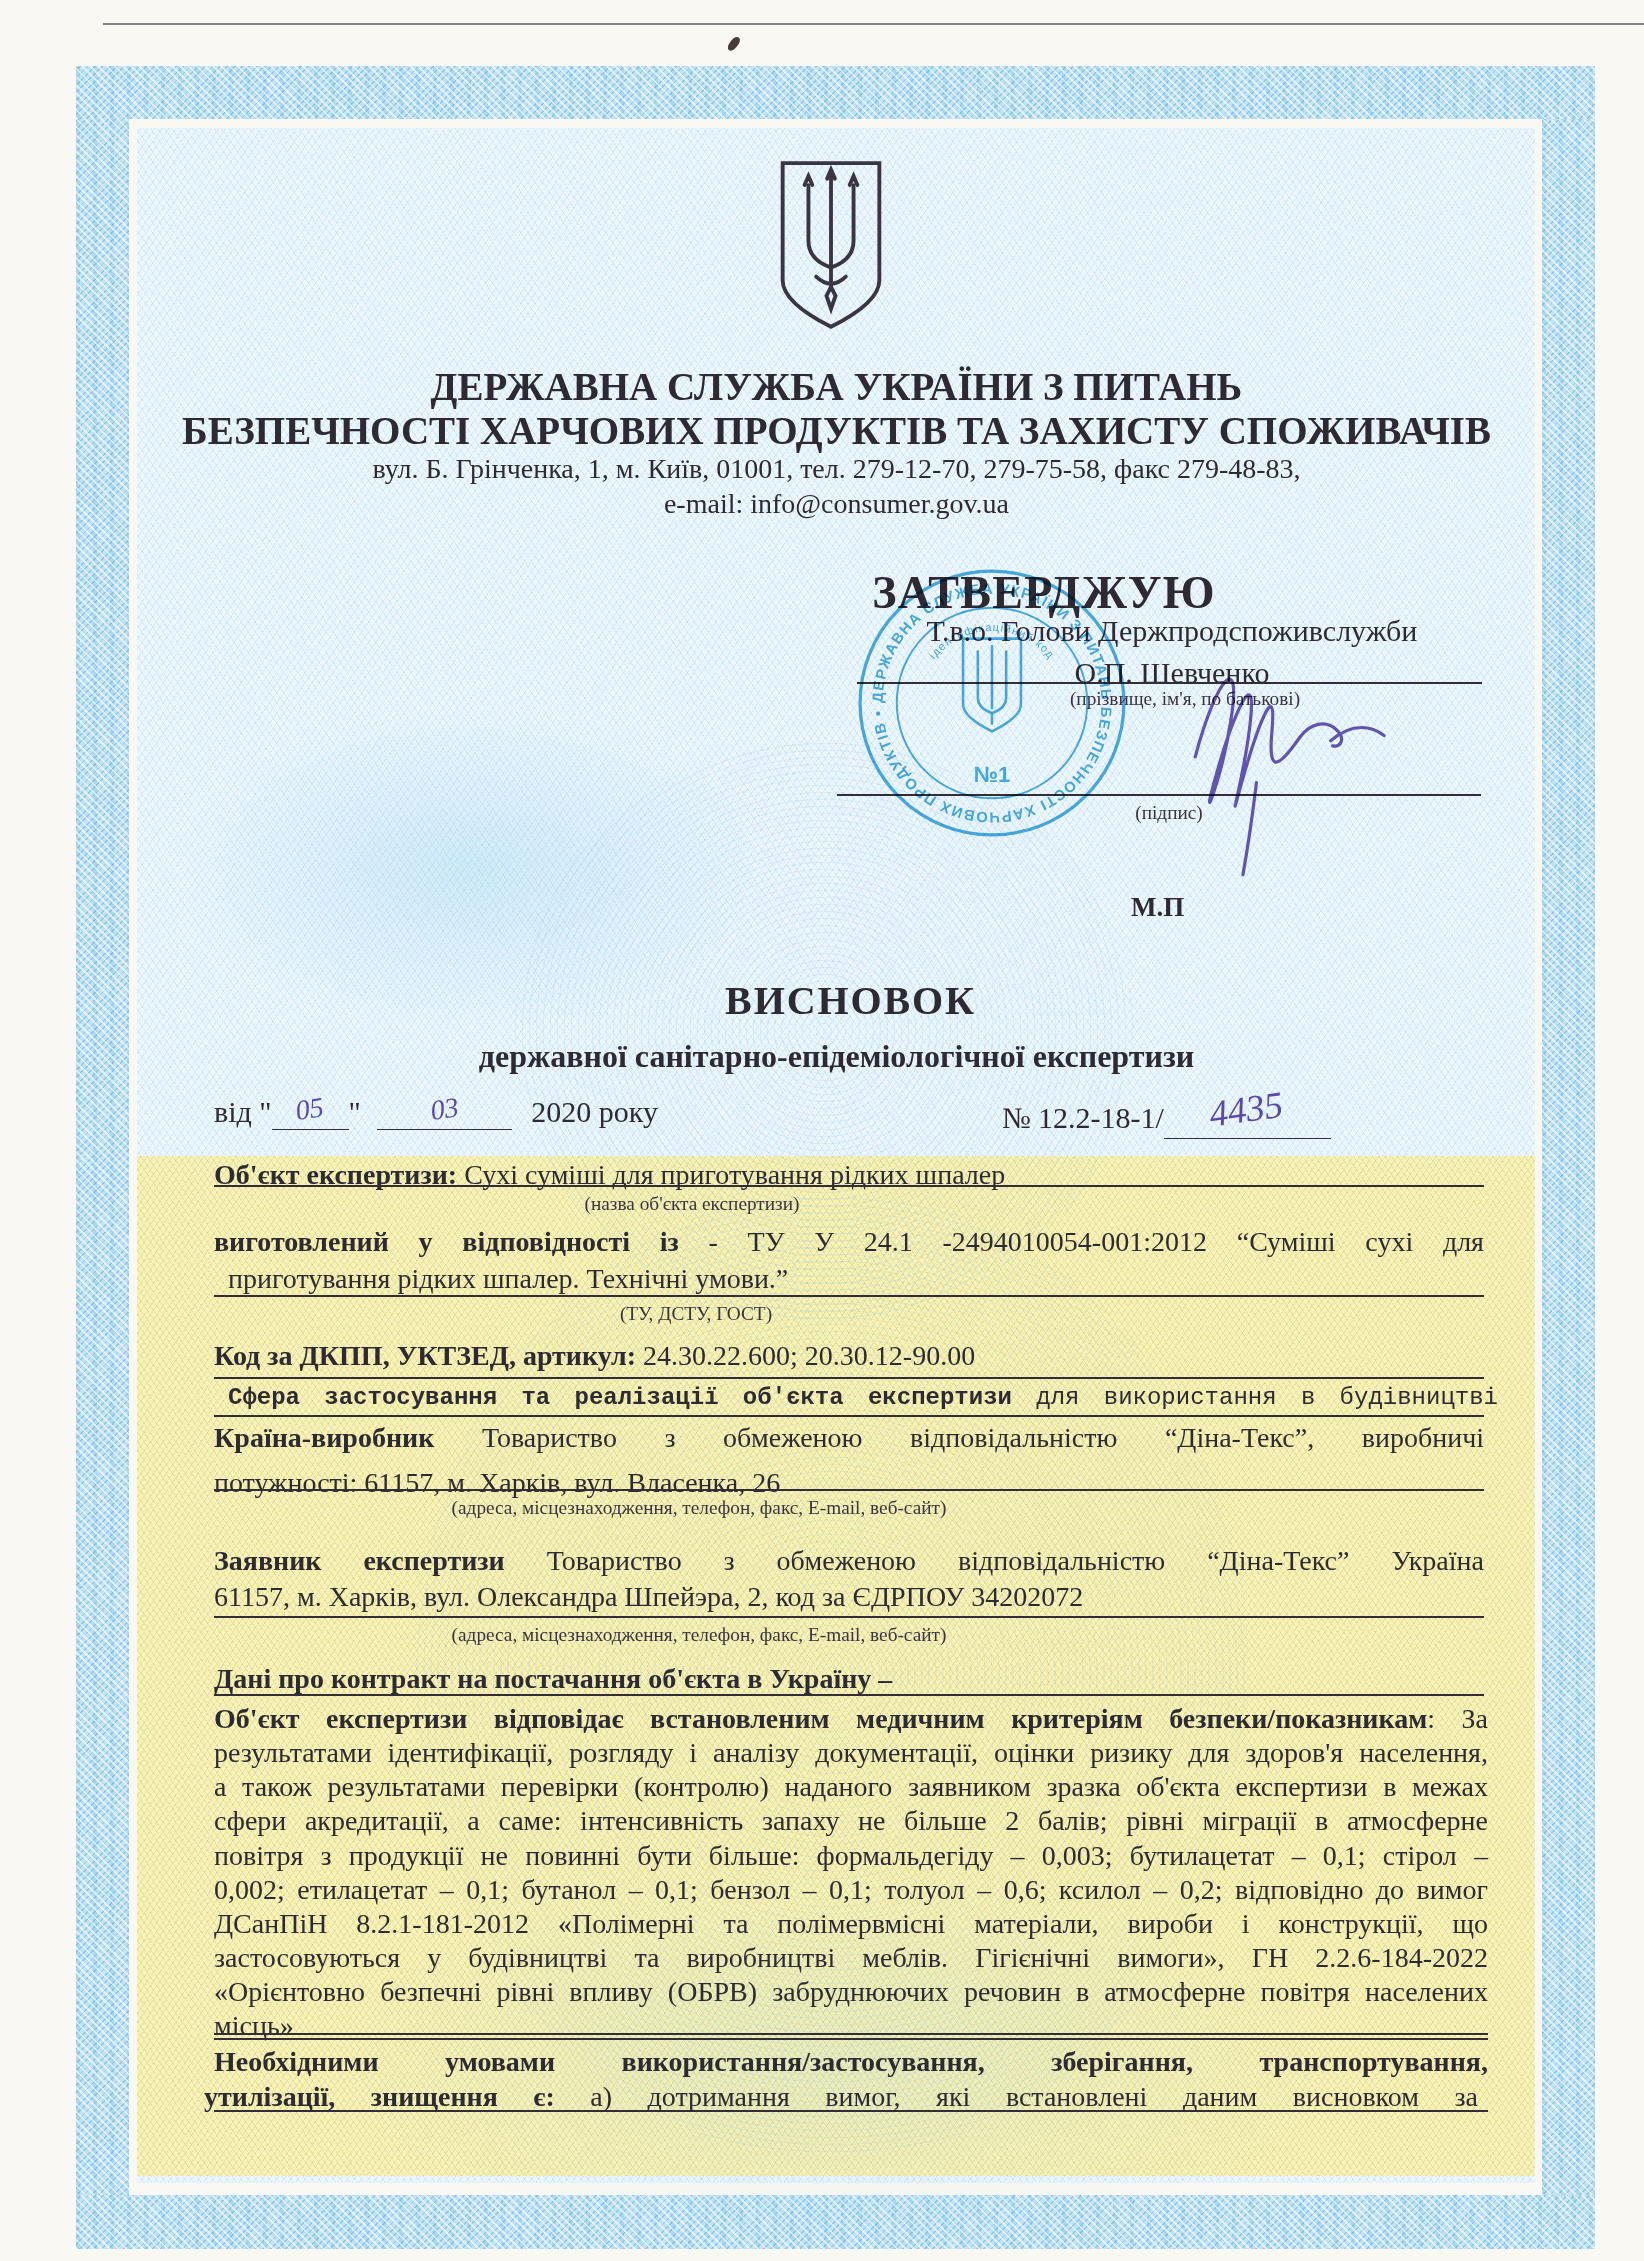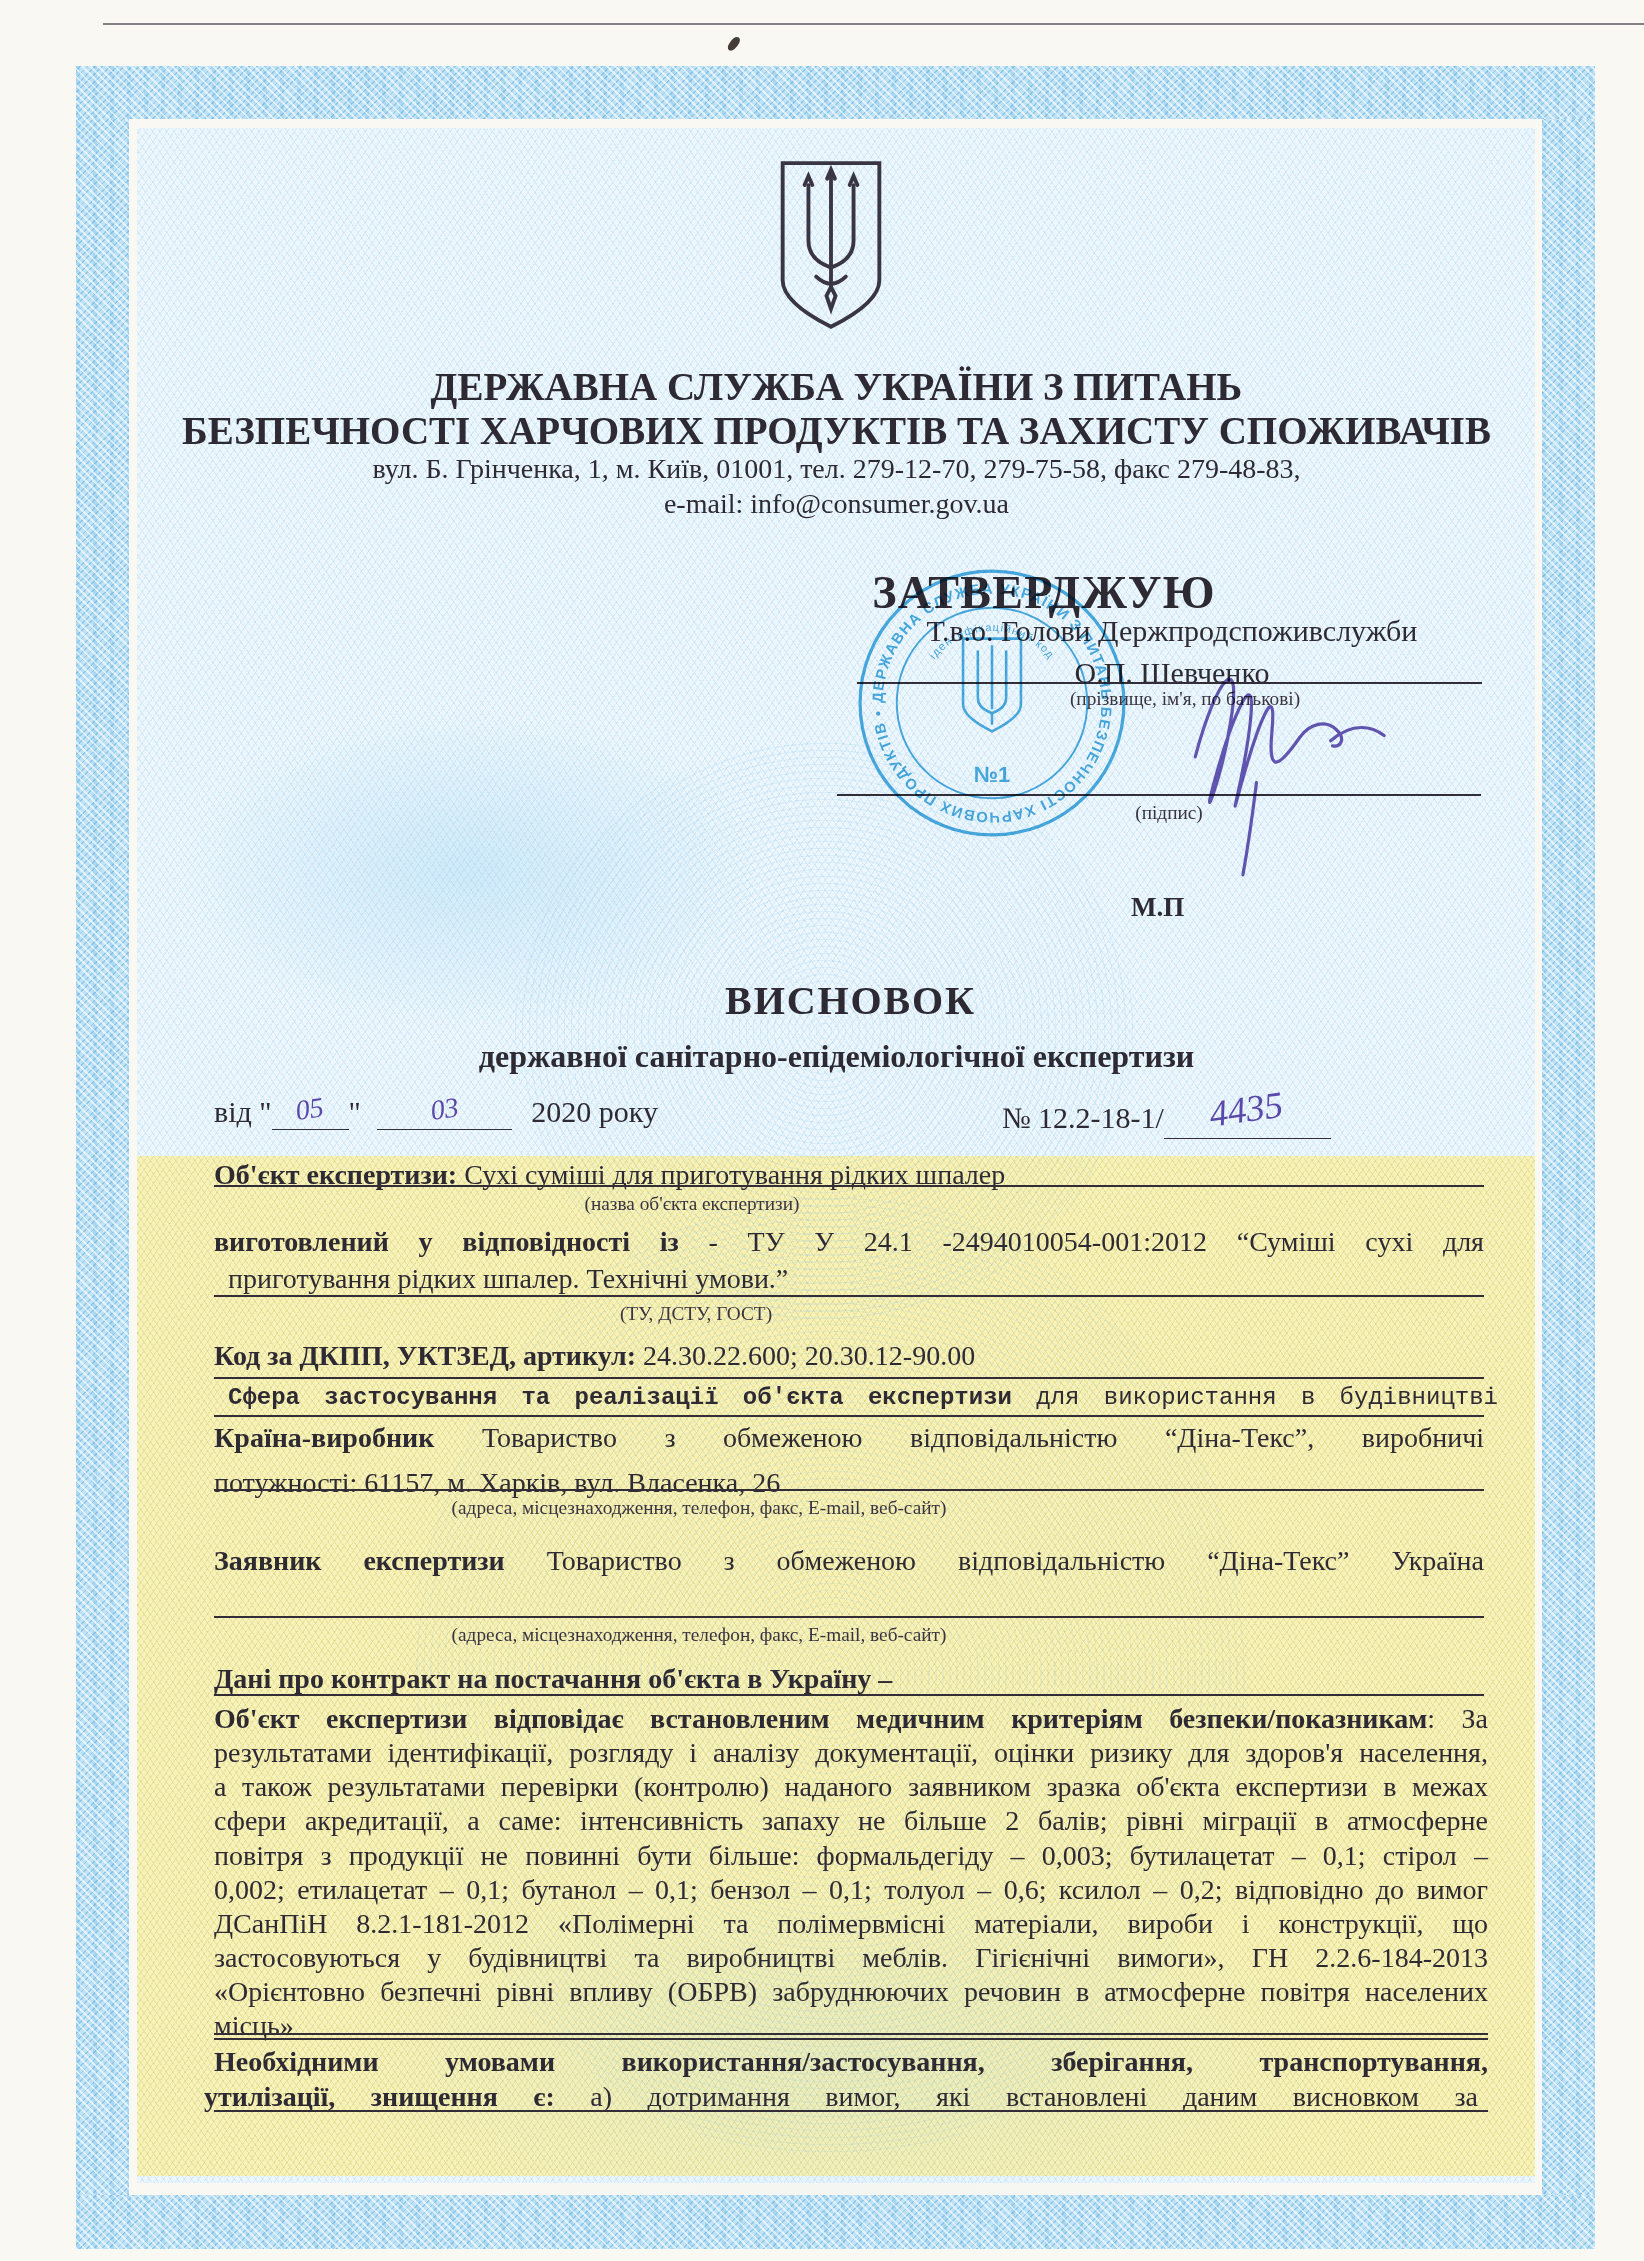--- a/index.html
+++ b/index.html
@@ -165,36 +165,37 @@
     <span>Товариство з обмеженою відповідальністю “Діна-Текс”, виробничі</span>
   </div>
   <div class="txt" style="left:214px;top:1458px;width:1270px;font-size:28px;margin-top:8px;">потужності: 61157, м. Харків, вул. Власенка, 26</div>
   <div class="rule" style="left:214px;top:1489px;width:1270px;"></div>
   <div class="cap" style="left:377px;top:1498px;width:644px;">(адреса, місцезнаходження, телефон, факс, E-mail, веб-сайт)</div>
 
   <div class="txt just" style="left:214px;top:1544px;width:1270px;font-size:28px;">
     <span class="b">Заявник  експертизи</span>
     <span>Товариство з обмеженою відповідальністю “Діна-Текс” Україна</span>
   </div>
+  <div class="txt" style="left:214px;top:1580px;width:1270px;font-size:28px;">61157, м. Харків, вул. Олександра Шпейэра, 2,  код за ЄДРПОУ 34202072</div>
   <div class="rule" style="left:214px;top:1616px;width:1270px;"></div>
   <div class="cap" style="left:377px;top:1625px;width:644px;">(адреса, місцезнаходження, телефон, факс, E-mail, веб-сайт)</div>
 
   <div class="txt b" style="left:214px;top:1662px;width:1270px;font-size:28px;">Дані про контракт на постачання об'єкта в Україну –</div>
   <div class="rule" style="left:214px;top:1694px;width:1270px;"></div>
 
   <div class="txt just" style="left:214px;top:1702px;width:1274px;font-size:28px;">
     <span class="b">Об'єкт експертизи відповідає встановленим медичним критеріям безпеки/показникам</span><span>: За</span>
   </div>
   <div class="txt just" style="left:214px;top:1736px;width:1274px;font-size:28px;">результатами  ідентифікації, розгляду і аналізу документації, оцінки ризику для здоров'я населення,</div>
   <div class="txt just" style="left:214px;top:1770px;width:1274px;font-size:28px;">а також результатами перевірки (контролю) наданого заявником зразка об'єкта експертизи в межах</div>
   <div class="txt just" style="left:214px;top:1804px;width:1274px;font-size:28px;">сфери акредитації,  а саме: інтенсивність запаху не більше 2 балів; рівні міграції в атмосферне</div>
   <div class="txt just" style="left:214px;top:1839px;width:1274px;font-size:28px;">повітря з продукції не повинні бути більше:  формальдегіду – 0,003;  бутилацетат – 0,1; стірол –</div>
   <div class="txt just" style="left:214px;top:1873px;width:1274px;font-size:28px;">0,002; етилацетат – 0,1; бутанол – 0,1; бензол – 0,1;  толуол – 0,6; ксилол – 0,2; відповідно до вимог</div>
   <div class="txt just" style="left:214px;top:1907px;width:1274px;font-size:28px;">ДСанПіН 8.2.1-181-2012   «Полімерні та полімервмісні матеріали, вироби і конструкції, що</div>
-  <div class="txt just" style="left:214px;top:1941px;width:1274px;font-size:28px;">застосовуються у будівництві та виробництві меблів. Гігієнічні вимоги», ГН 2.2.6-184-2013</div>
+  <div class="txt just" style="left:214px;top:1941px;width:1274px;font-size:28px;">застосовуються у будівництві та виробництві меблів. Гігієнічні вимоги», ГН 2.2.6-184-2022</div>
   <div class="txt just" style="left:214px;top:1975px;width:1274px;font-size:28px;">«Орієнтовно безпечні рівні впливу (ОБРВ) забруднюючих речовин в атмосферне повітря населених</div>
   <div class="txt" style="left:214px;top:2009px;width:1274px;font-size:28px;">місць»</div>
   <div class="rule" style="left:214px;top:2033px;width:1274px;"></div>
   <div class="rule" style="left:214px;top:2038px;width:1274px;"></div>
 
   <div class="txt b just" style="left:214px;top:2045px;width:1274px;font-size:28px;">Необхідними  умовами  використання/застосування,  зберігання,  транспортування,</div>
   <div class="txt just" style="left:204px;top:2080px;width:1274px;font-size:28px;">
     <span class="b">утилізації, знищення є:</span><span> а) дотримання вимог, які встановлені даним висновком за</span>
   </div>
   <div class="rule" style="left:214px;top:2110px;width:1274px;"></div>

